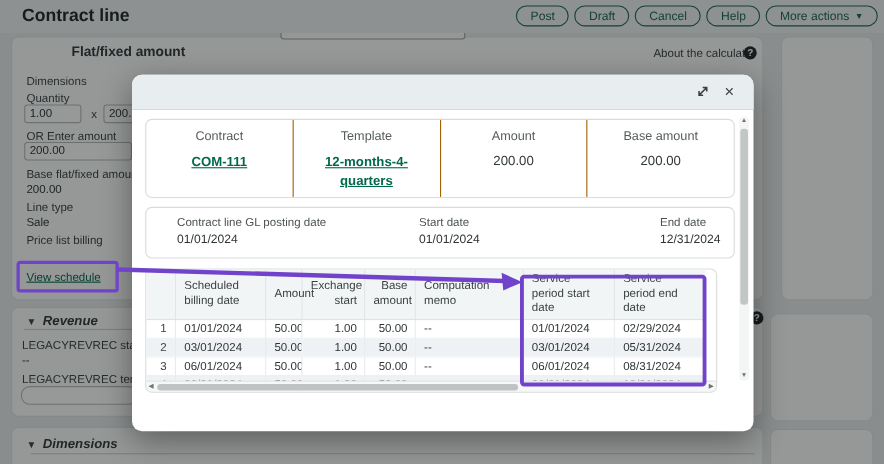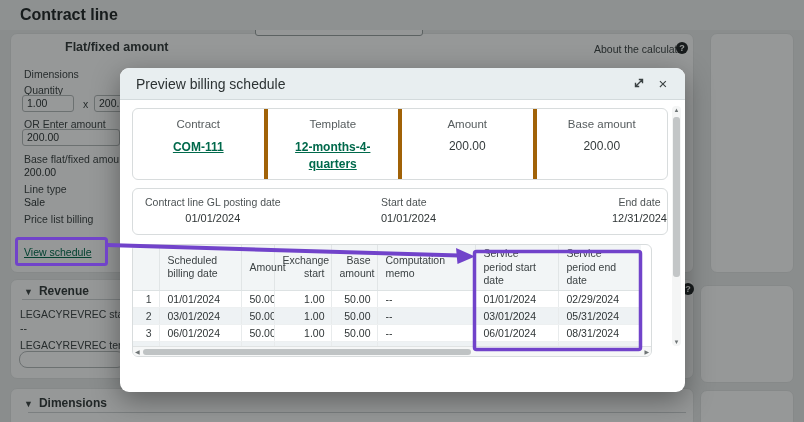--- a/index.html
+++ b/index.html
@@ -24,50 +24,50 @@
 
   .top-select { position:absolute; left:255px; top:20px; width:168px; height:16px; border:1px solid #9aa0a1; border-radius:3px; background:#fbfcfc; z-index:1; }
   .top-select .chev { position:absolute; right:6px; top:2px; font-size:8px; color:#5a6061; }
 
   .lbl { position:absolute; font-size:10.5px; color:#3f4546; }
   .val { position:absolute; font-size:10.5px; color:#2f3536; }
   .sec-title { position:absolute; font-size:12.5px; font-weight:600; color:#353b3c; }
   .inp { position:absolute; background:#fff; border:1px solid #b6babb; border-radius:3px; font-size:10.5px; color:#2f3536; line-height:15px; padding:0 4px; }
   .glink { color:#00694b; text-decoration:underline; font-size:10.5px; position:absolute; }
   .qmark { position:absolute; width:12px; height:12px; border-radius:50%; background:#25292a; color:#fff; font-size:9px; font-weight:bold; text-align:center; line-height:12px; }
-  .sec-hdr-row { position:absolute; font-size:12px; font-weight:600; color:#353b3c; }
+  .sec-hdr-row { position:absolute; font-size:12px; font-weight:600; color:#353b3c;font-style:italic; }
   .sec-chev { font-size:9px; color:#3f4546; margin-right:6px; }
   .divider { position:absolute; height:1px; background:#cfd3d4; }
 
   
   .dim { position:absolute; inset:0; background:rgba(8,12,12,0.42); z-index:10; }
 
   
   .modal { position:absolute; left:120px; top:68px; width:565px; height:324px; background:#fff; border-radius:9px; box-shadow:0 8px 28px rgba(0,0,0,0.38); z-index:20; }
   .modal-hdr { position:absolute; left:0; top:0; right:0; height:32px; background:#e8eef0; border-bottom:1px solid #d3dadc; border-radius:9px 9px 0 0; }
   .modal-title { position:absolute; left:16px; top:8px; font-size:14px; color:#2c3233; }
   .m-icon { position:absolute; top:8px; width:16px; height:16px; color:#3a4142; text-align:center; }
   .m-expand { right:38px; }
   .m-close { right:14px; font-size:15px; line-height:16px; }
 
   .m-card { position:absolute; border:1px solid #d8dcdd; border-radius:6px; background:#fff; }
   .m-summary { left:12px; top:40px; width:536px; height:72px; display:flex; }
   .m-sum-col { flex:1; text-align:center; padding-top:9px; }
-  .m-sum-col + .m-sum-col { border-left:4px solid #a16207; }
+  .m-sum-col + .m-sum-col { border-left:1px solid #a16207; }
   .m-sum-lbl { font-size:11.5px; color:#565c5e; }
   .m-sum-val { font-size:12px; color:#333a3b; margin-top:9px; }
   .m-sum-link { font-size:12px; font-weight:bold; color:#00694b; text-decoration:underline; display:inline-block; margin-top:9px; width:110px; line-height:1.45; }
 
   .m-dates { left:12px; top:120px; width:536px; height:47px; padding:7px 12px; }
   .m-date-block { position:absolute; top:7px; }
   .m-date-lbl { font-size:10.5px; color:#4c5254; }
   .m-date-val { font-size:11px; color:#2f3536; margin-top:4px; }
-  .m-date-0 { left:12px;text-align:center; }
+  .m-date-0 { left:28px; }
   .m-date-1 { left:248px; }
-  .m-date-2 { right:0; text-align:center; }
+  .m-date-2 { right:12px; text-align:left; }
 
   .m-tablebox { left:12px; top:176px; width:520px; height:113px; overflow:hidden; }
   table.sched { border-collapse:collapse; table-layout:fixed; width:508px; font-size:10.5px; }
   .sched th { height:40px; background:#f2f5f6; color:#3c4244; font-weight:normal; text-align:left; padding:2px 8px; line-height:1.3; border-right:1px solid #e1e5e6; border-bottom:1px solid #dde2e3; vertical-align:middle; }
   .sched td { height:17px; padding:0 8px; color:#2f3536; border-right:1px solid #e8ebec; border-bottom:1px solid #edf0f1; white-space:nowrap; overflow:hidden; }
   .sched tr.alt td { background:#eef2f4; }
   .sched .ta-r { text-align:right; padding-right:6px; }
   .sched td.rownum { text-align:right; padding-right:7px; color:#3c4244; }
   .sched th:last-child, .sched td:last-child { border-right:none; }
 
@@ -88,20 +88,30 @@
 <body>
 
 <div class="stage">
 
   <div class="top-select">
     <span class="chev">▼</span>
   </div>
 
   <div class="app-header">
     <div class="page-title">Contract line</div>
+    <div class="hdr-actions">
+      <button class="pill-btn">Post</button>
+      <button class="pill-btn">Draft</button>
+      <button class="pill-btn">Cancel</button>
+      <button class="pill-btn">Help</button>
+      <button class="pill-btn">
+        <span>More actions</span>
+        <span class="chev">▼</span>
+      </button>
+    </div>
   </div>
 
   <div class="card card-flat"></div>
   <div class="sec-title" style="left:24px; top:40px;padding-left:41px;">Flat/fixed amount</div>
   <div class="lbl" style="left:594px; top:43px;">About the calculator</div>
   <div class="qmark" style="left:676px; top:42px;">?</div>
 
   <div class="lbl" style="left:24px; top:68px;">Dimensions</div>
   <div class="lbl" style="left:24px; top:84px;">Quantity</div>
   <div class="lbl" style="left:96px; top:84px;padding-left:24px;">Rate</div>
@@ -136,21 +146,20 @@
   <div class="divider" style="left:28px; top:412px; width:658px;"></div>
 
   <div class="card card-rA"></div>
   <div class="card card-rB"></div>
   <div class="card card-rC"></div>
 
   <div class="dim"></div>
 
   <div class="modal">
     <div class="modal-hdr">
-      <div class="modal-title">Preview billing schedule</div>
       <div class="m-icon m-expand">
         <svg width="14" height="14" viewBox="0 0 14 14">
             <path d="M3.5 10.5 L10.5 3.5 M6.8 3.5 H10.5 V7.2 M7.2 10.5 H3.5 V6.8" fill="none" stroke="#3a4142" stroke-width="1.4"></path>
           </svg>
       </div>
       <div class="m-icon m-close">×</div>
     </div>
 
     <div class="m-card m-summary">
       <div class="m-sum-col">

